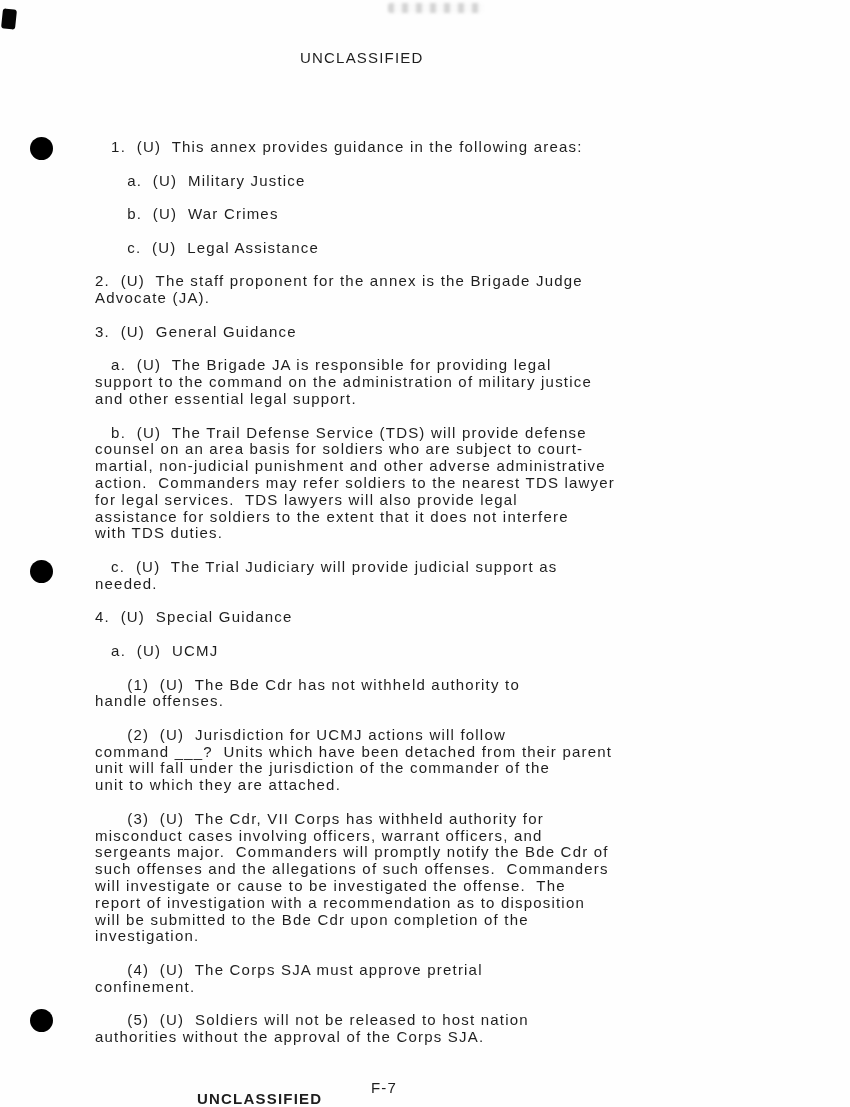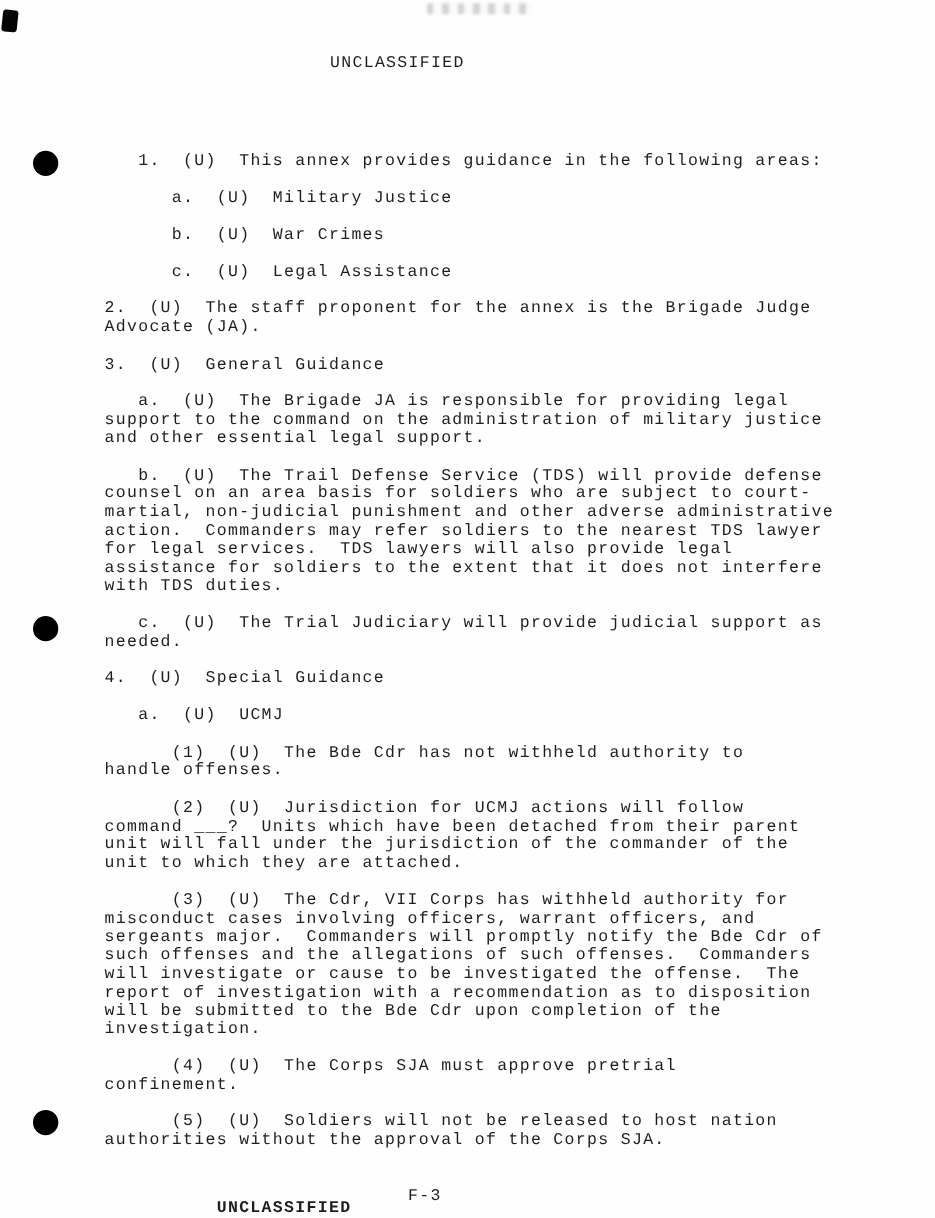--- a/index.html
+++ b/index.html
@@ -6,21 +6,21 @@
     margin: 0;
     padding: 0;
     background: #ffffff;
   }
   .page {
     position: relative;
     width: 850px;
     height: 1107px;
     background: #fefefe;
     overflow: hidden;
-    font-family: Liberation Mono, monospace;
+    font-family: Liberation Sans, sans-serif;
     color: #1e1e1e;
   }
   .mono {
     font-size: 15px;
     letter-spacing: 1.2px;
     white-space: pre;
     line-height: 16.8px;
   }
   .classification-header {
     position: absolute;
@@ -98,17 +98,17 @@
 
   <div class="hole-punch p1"></div>
   <div class="hole-punch p2"></div>
   <div class="hole-punch p3"></div>
 
   <div class="mono classification-header">UNCLASSIFIED</div>
 
 
   <div class="mono doc-body"><div class="line">   1.  (U)  This annex provides guidance in the following areas:</div><div class="line">&nbsp;</div><div class="line">      a.  (U)  Military Justice</div><div class="line">&nbsp;</div><div class="line">      b.  (U)  War Crimes</div><div class="line">&nbsp;</div><div class="line">      c.  (U)  Legal Assistance</div><div class="line">&nbsp;</div><div class="line">2.  (U)  The staff proponent for the annex is the Brigade Judge</div><div class="line">Advocate (JA).</div><div class="line">&nbsp;</div><div class="line">3.  (U)  General Guidance</div><div class="line">&nbsp;</div><div class="line">   a.  (U)  The Brigade JA is responsible for providing legal</div><div class="line">support to the command on the administration of military justice</div><div class="line">and other essential legal support.</div><div class="line">&nbsp;</div><div class="line">   b.  (U)  The Trail Defense Service (TDS) will provide defense</div><div class="line">counsel on an area basis for soldiers who are subject to court-</div><div class="line">martial, non-judicial punishment and other adverse administrative</div><div class="line">action.  Commanders may refer soldiers to the nearest TDS lawyer</div><div class="line">for legal services.  TDS lawyers will also provide legal</div><div class="line">assistance for soldiers to the extent that it does not interfere</div><div class="line">with TDS duties.</div><div class="line">&nbsp;</div><div class="line">   c.  (U)  The Trial Judiciary will provide judicial support as</div><div class="line">needed.</div><div class="line">&nbsp;</div><div class="line">4.  (U)  Special Guidance</div><div class="line">&nbsp;</div><div class="line">   a.  (U)  UCMJ</div><div class="line">&nbsp;</div><div class="line">      (1)  (U)  The Bde Cdr has not withheld authority to</div><div class="line">handle offenses.</div><div class="line">&nbsp;</div><div class="line">      (2)  (U)  Jurisdiction for UCMJ actions will follow</div><div class="line">command ___?  Units which have been detached from their parent</div><div class="line">unit will fall under the jurisdiction of the commander of the</div><div class="line">unit to which they are attached.</div><div class="line">&nbsp;</div><div class="line">      (3)  (U)  The Cdr, VII Corps has withheld authority for</div><div class="line">misconduct cases involving officers, warrant officers, and</div><div class="line">sergeants major.  Commanders will promptly notify the Bde Cdr of</div><div class="line">such offenses and the allegations of such offenses.  Commanders</div><div class="line">will investigate or cause to be investigated the offense.  The</div><div class="line">report of investigation with a recommendation as to disposition</div><div class="line">will be submitted to the Bde Cdr upon completion of the</div><div class="line">investigation.</div><div class="line">&nbsp;</div><div class="line">      (4)  (U)  The Corps SJA must approve pretrial</div><div class="line">confinement.</div><div class="line">&nbsp;</div><div class="line">      (5)  (U)  Soldiers will not be released to host nation</div><div class="line">authorities without the approval of the Corps SJA.</div></div>
 
-  <div class="mono footer-page-number">F-3</div>
+  <div class="mono footer-page-number">F-7</div>
 
   <div class="mono classification-footer">UNCLASSIFIED</div>
 
 </div>
 
 </body></html>

